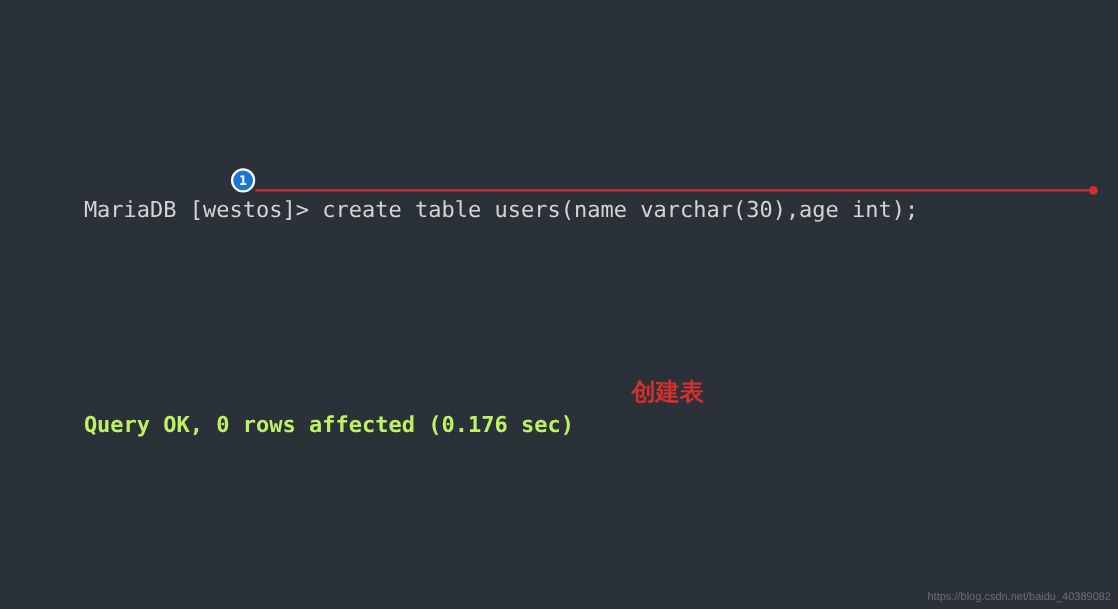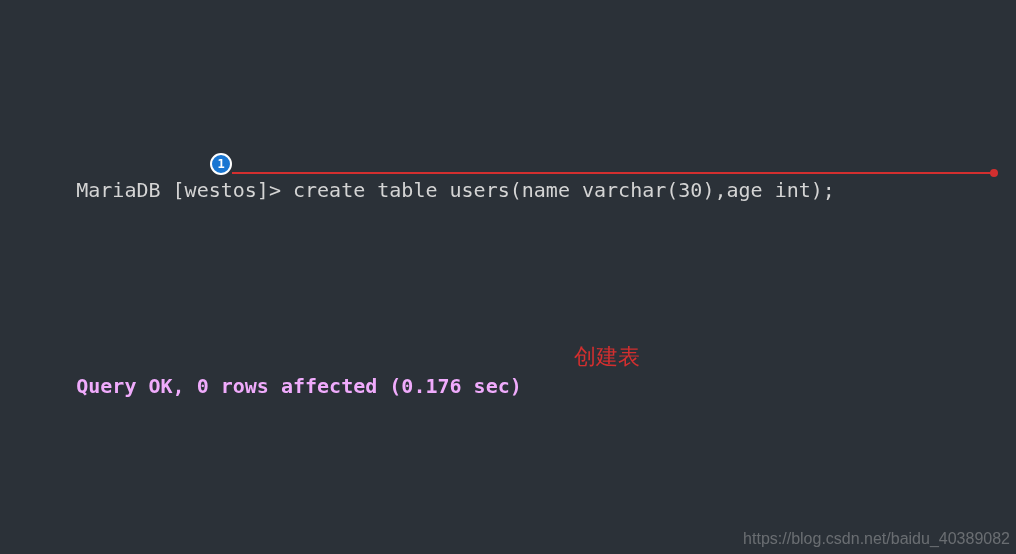--- a/index.html
+++ b/index.html
@@ -22,21 +22,21 @@
     .terminal {
       white-space: pre;
     }
     .line {
       display: block;
       white-space: pre;
       position: relative;
     }
     .bold {
       font-weight: bold;
-      color: #f0abfc;
+      color: #bef264;
     }
     .badge {
       display: inline-flex;
       align-items: center;
       justify-content: center;
       width: 18px;
       height: 18px;
       background: #1976d2;
       color: #fff;
       border-radius: 50%;
@@ -64,32 +64,33 @@
       background: #d32f2f;
       border-radius: 50%;
     }
     .redline1 { left: 228px; top: 24px; width: 762px; }
     .redtext {
       color: #d32f2f;
       position: absolute;
       font-family: 'SimHei', 'Microsoft YaHei', sans-serif;
       font-size: 22px;
       z-index: 10;
+      font-weight: bold;
     }
     .redtext1 { left: 570px; top: -2px; }
     .block {
       position: relative;
       margin-bottom: 26px;
     }
     .block:last-child { margin-bottom: 0; }
     .watermark {
       position: absolute;
       right: 6px;
       bottom: 4px;
-      font-size: 16px;
+      font-size: 10px;
       color: rgba(200,200,200,0.4);
       font-family: Arial, sans-serif;
       margin-left: 48px;
     }
   </style>
 </head>
 <body>
 
 <div class="terminal">
 

